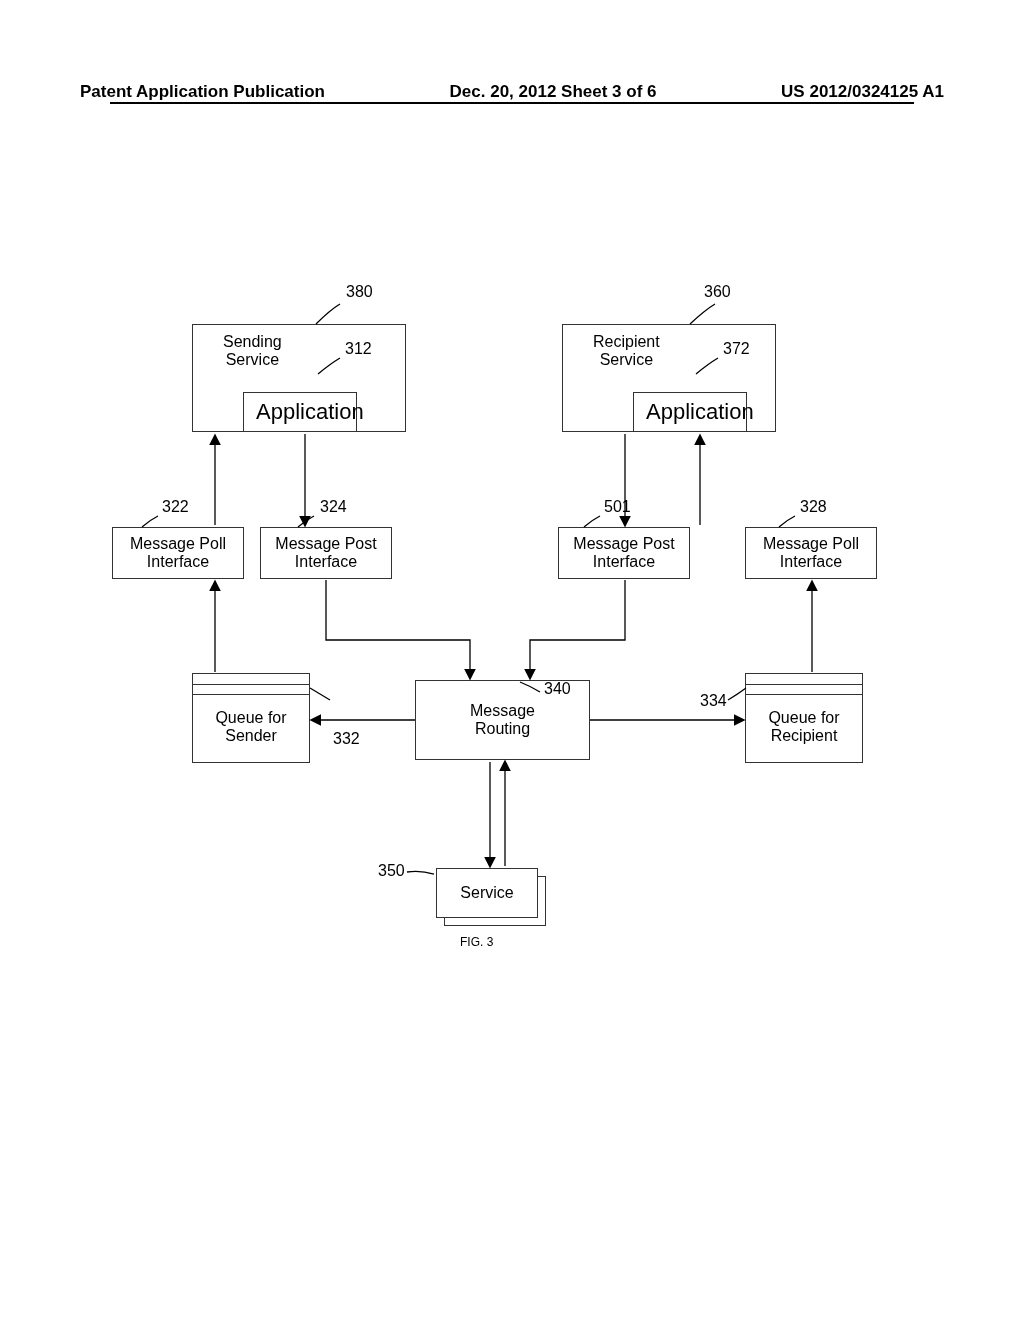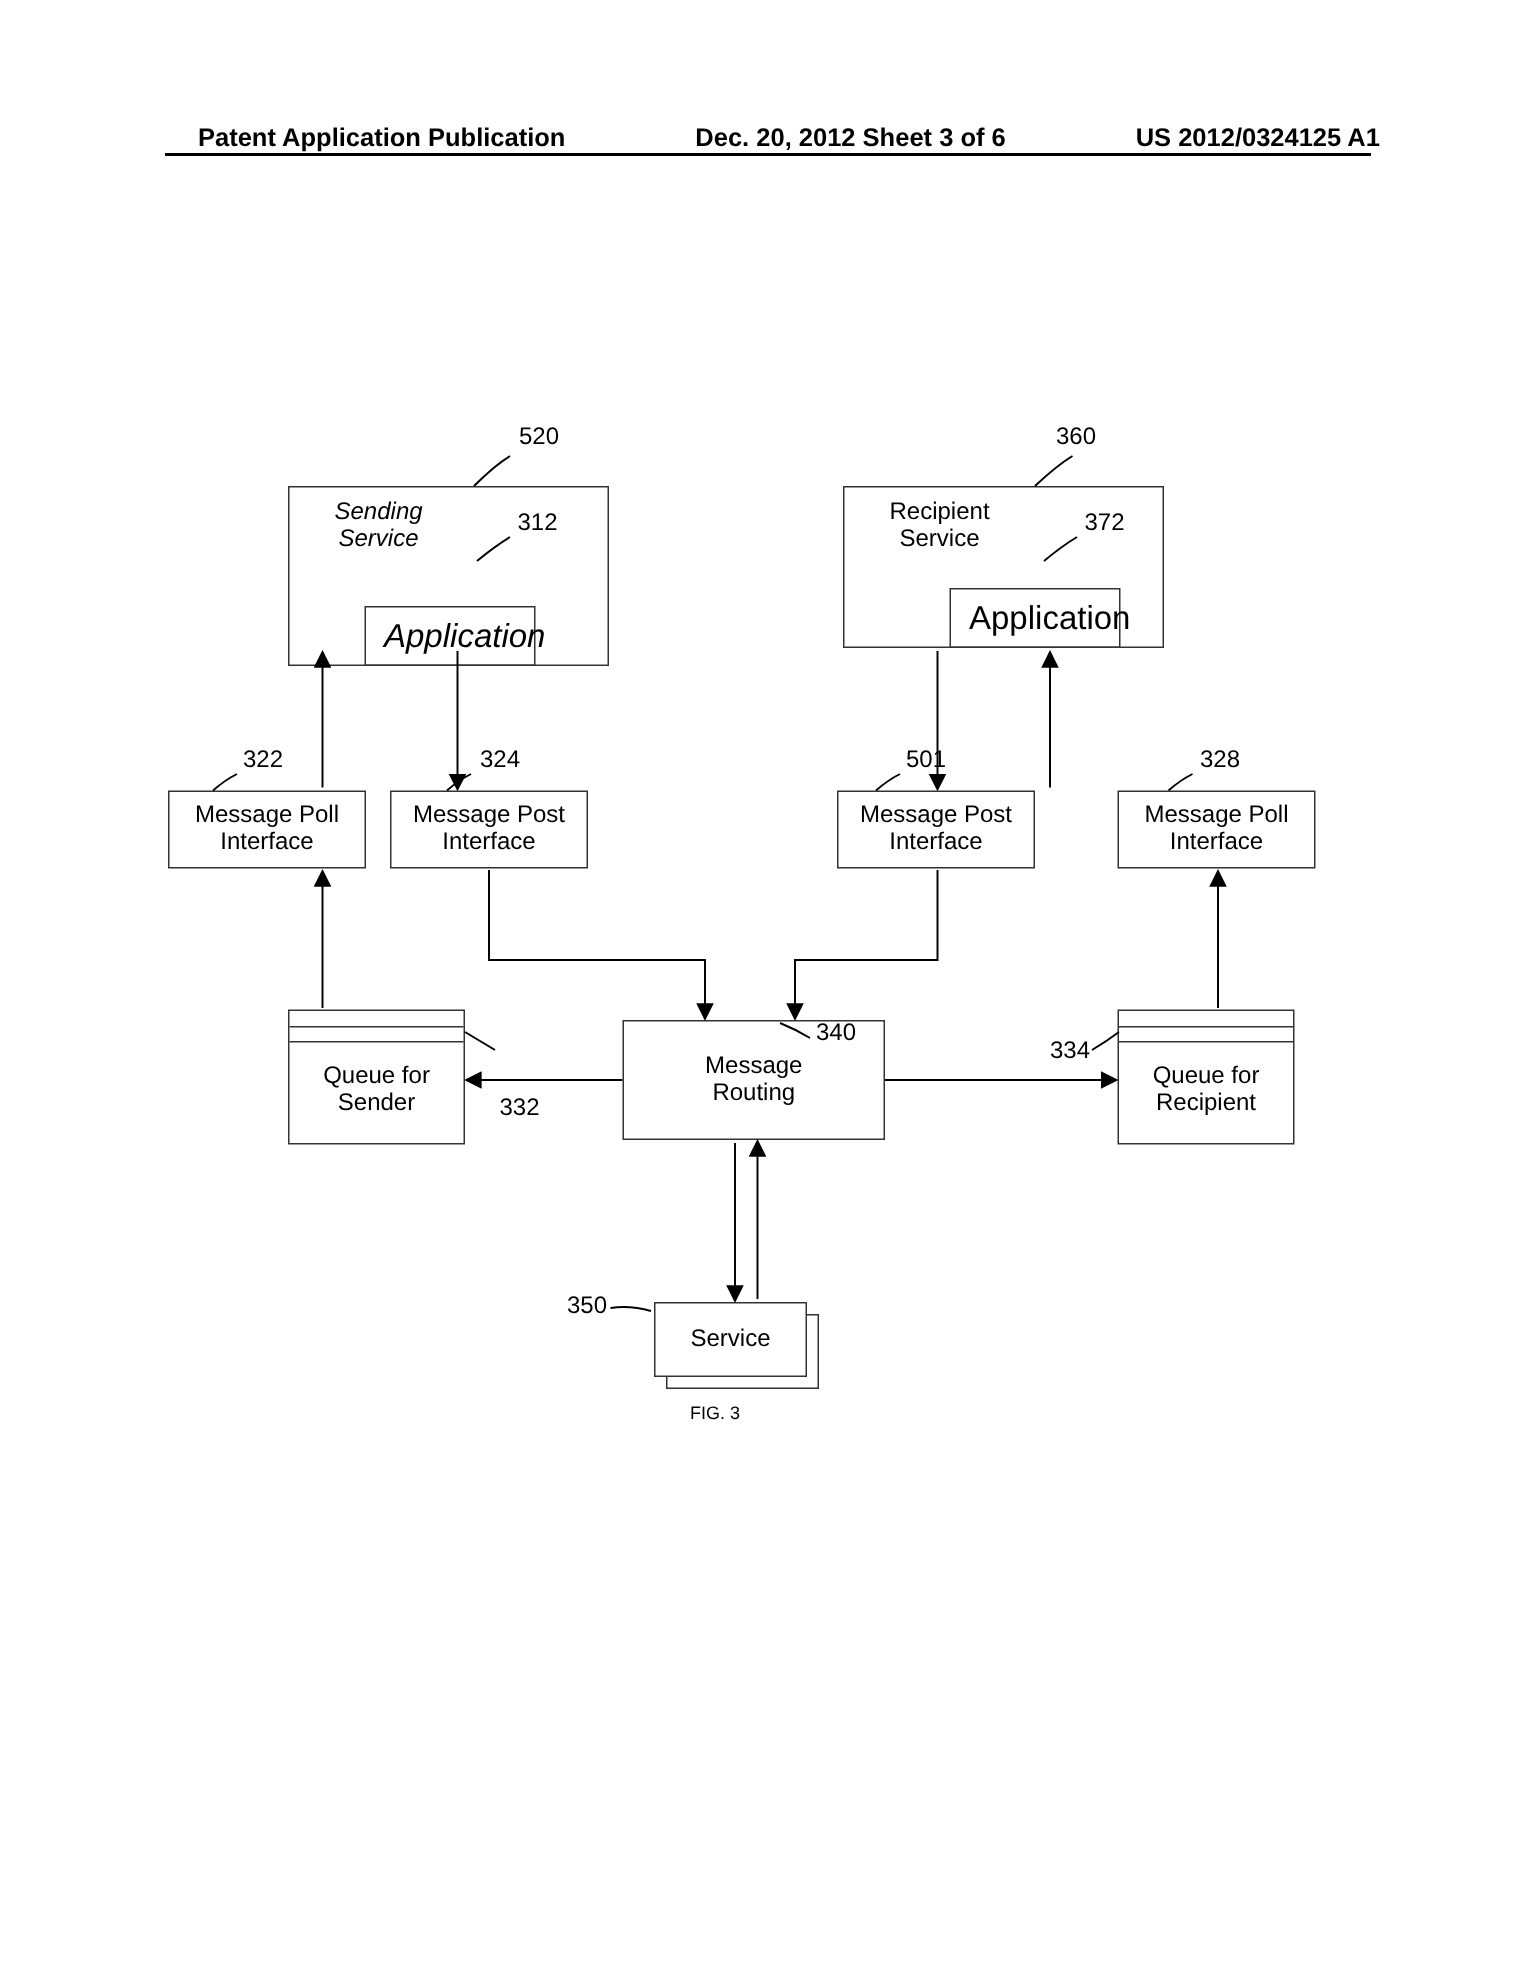--- a/index.html
+++ b/index.html
@@ -10,24 +10,23 @@
       height: 1320px;
       position: relative;
     }
     .header {
       position: absolute;
       top: 82px;
       left: 0;
       right: 0;
       display: flex;
       justify-content: space-between;
-      padding: 0 104px;
+      padding: 0 80px;
       font-weight: bold;
       font-size: 17px;
-      margin-left: 28px;
     }
     .header-line {
       position: absolute;
       top: 102px;
       left: 110px;
       right: 110px;
       border-bottom: 2px solid black;
     }
     .box {
       position: absolute;
@@ -66,21 +65,21 @@
 </head>
 <body>
 
 <div class="header">
   <span>Patent Application Publication</span>
   <span>Dec. 20, 2012  Sheet 3 of 6</span>
   <span>US 2012/0324125 A1</span>
 </div>
 <div class="header-line"></div>
 
-<div class="box" style="left:192px; top:324px; width:214px; height:120px;font-style:italic;">
+<div class="box" style="left:192px; top:324px; width:214px; height:108px;">
   <div style="position:absolute; top:8px; left:30px; text-align:center;">
     <div>Sending</div>
     <div>Service</div>
   </div>
   <div class="inner-box" style="position:absolute; bottom:-1px; left:50px; width:114px;">
     <span>Application</span>
   </div>
 </div>
 
 <div class="box" style="left:562px; top:324px; width:214px; height:108px;">
@@ -131,21 +130,21 @@
 <div class="box" style="left:415px; top:680px; width:175px; height:80px;">
   <div>Message</div>
   <div>Routing</div>
 </div>
 
 <div class="box" style="left:444px; top:876px; width:102px; height:50px;"></div>
 <div class="box" style="left:436px; top:868px; width:102px; height:50px;">
   <span>Service</span>
 </div>
 
-<div class="label" style="left:346px; top:283px;">520</div>
+<div class="label" style="left:346px; top:283px;">380</div>
 <div class="label" style="left:345px; top:340px;">312</div>
 <div class="label" style="left:704px; top:283px;">360</div>
 <div class="label" style="left:723px; top:340px;">372</div>
 <div class="label" style="left:162px; top:498px;">322</div>
 <div class="label" style="left:320px; top:498px;">324</div>
 <div class="label" style="left:604px; top:498px;">501</div>
 <div class="label" style="left:800px; top:498px;">328</div>
 <div class="label" style="left:333px; top:692px;margin-top:38px;">332</div>
 <div class="label" style="left:700px; top:692px;">334</div>
 <div class="label" style="left:544px; top:680px;">340</div>

